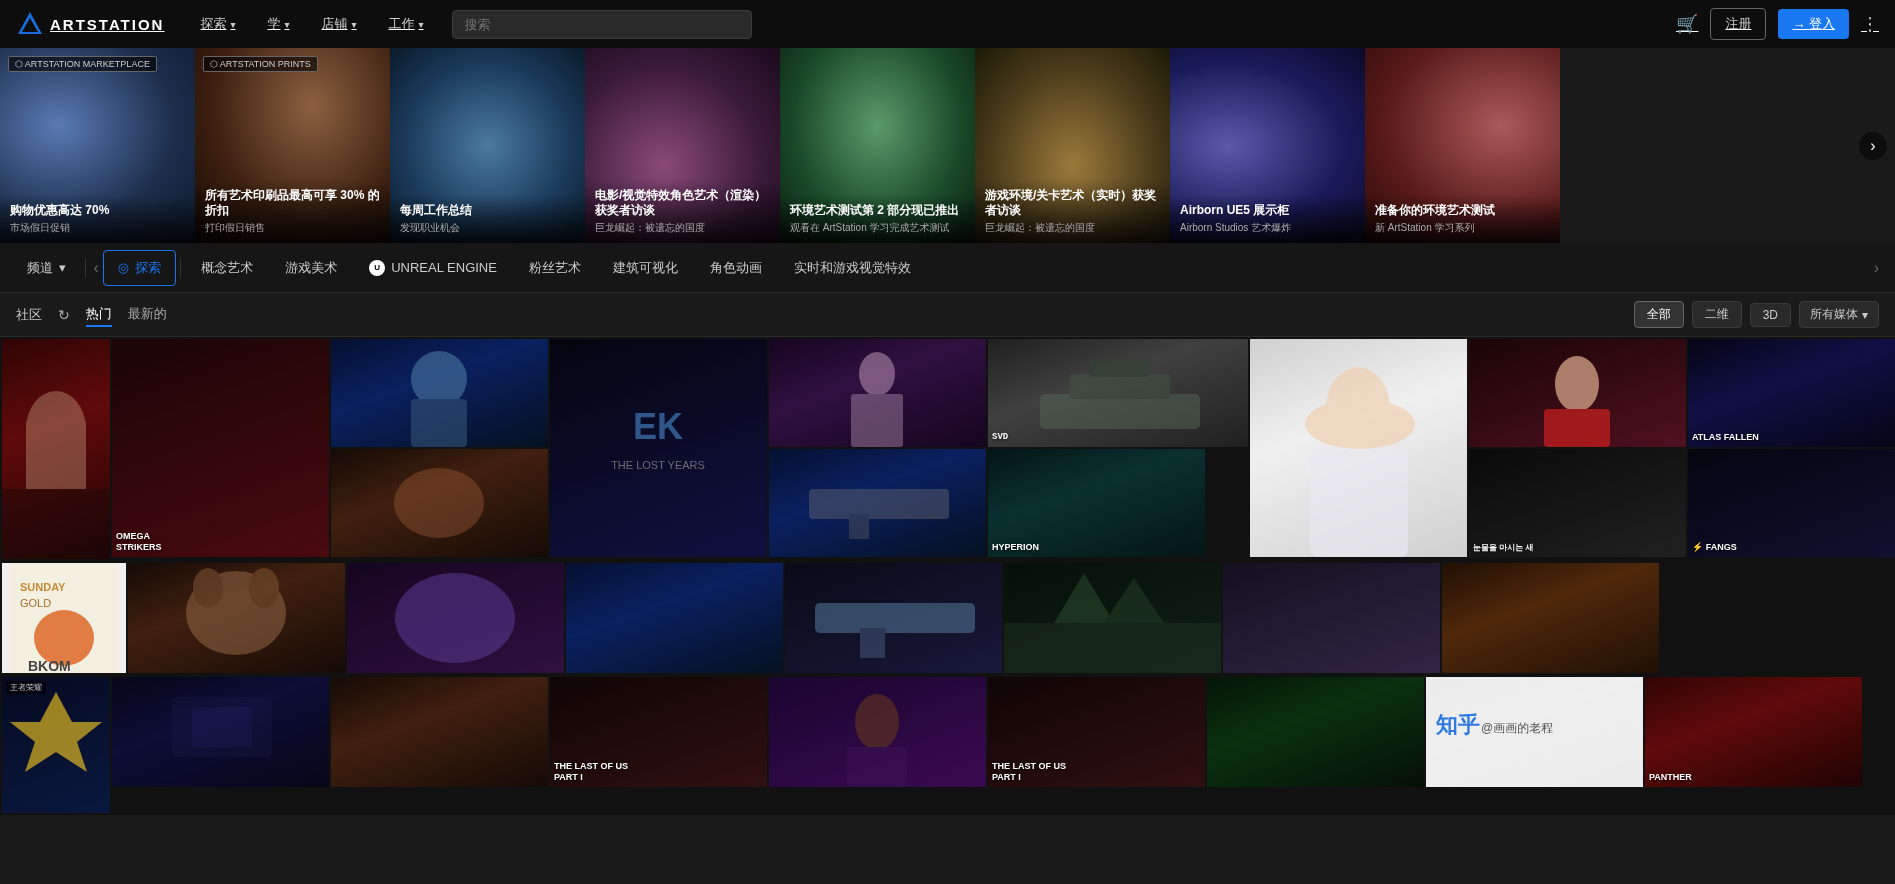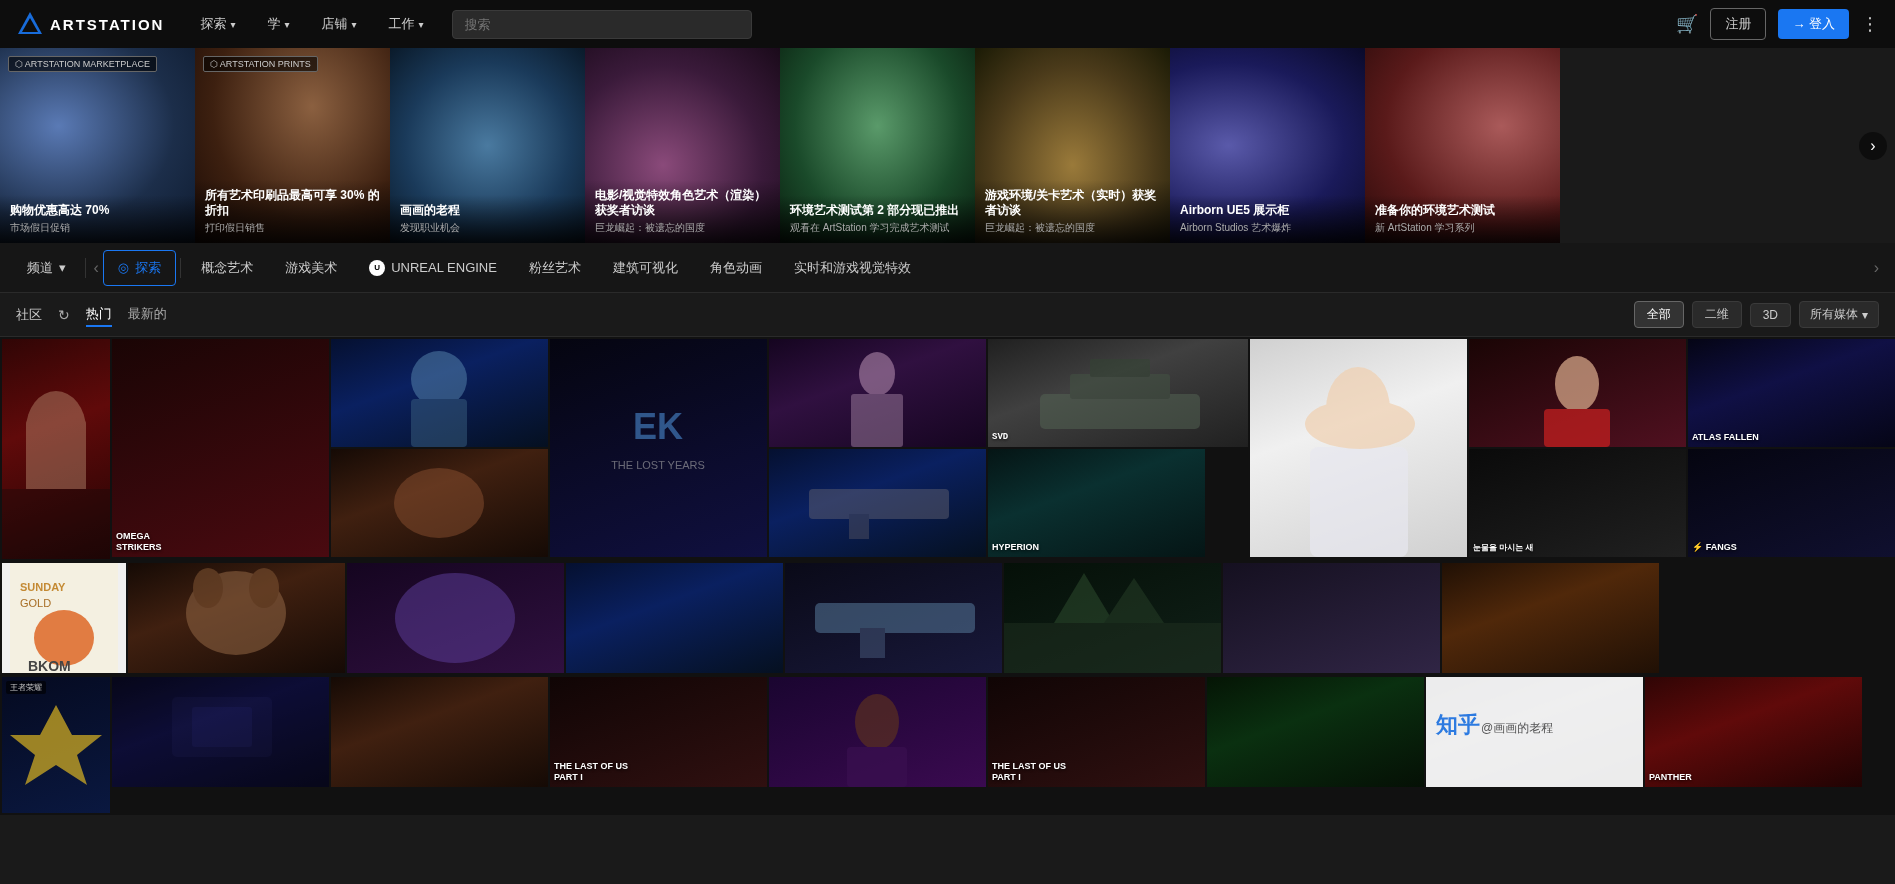--- a/index.html
+++ b/index.html
@@ -9,20 +9,21 @@
     .navbar {
       background: #0d0d0d;
       height: 48px;
       display: flex;
       align-items: center;
       padding: 0 16px;
       gap: 8px;
       position: sticky;
       top: 0;
       z-index: 100;
+      text-decoration: underline;
     }
     .logo-area {
       display: flex;
       align-items: center;
       gap: 6px;
       margin-right: 16px;
     }
     .logo-icon {
       width: 28px;
       height: 28px;
@@ -268,21 +269,21 @@
       gap: 2px;
       padding: 2px;
       background: #111;
     }
     
     .gi {
       position: relative;
       cursor: pointer;
       overflow: hidden;
       display: flex;
-      align-items: center;
+      align-items: flex-start;
       justify-content: center;
     }
     .gi-text {
       position: absolute;
       bottom: 4px;
       left: 4px;
       right: 4px;
       font-size: 9px;
       color: #fff;
       font-weight: bold;
@@ -391,21 +392,21 @@
   <div class="banner-item b1-art" style="width:195px;">
     <div class="badge-marketplace">⬡ ARTSTATION PRINTS</div>
     <div class="overlay">
       <div class="title">所有艺术印刷品最高可享 30% 的折扣</div>
       <div class="subtitle">打印假日销售</div>
     </div>
   </div>
 
   <div class="banner-item b2-art" style="width:195px;">
     <div class="overlay">
-      <div class="title">画画的老程</div>
+      <div class="title">每周工作总结</div>
       <div class="subtitle">发现职业机会</div>
     </div>
   </div>
 
   <div class="banner-item b3-art" style="width:195px;">
     <div class="overlay">
       <div class="title">电影/视觉特效角色艺术（渲染）获奖者访谈</div>
       <div class="subtitle">巨龙崛起：被遗忘的国度</div>
     </div>
   </div>

